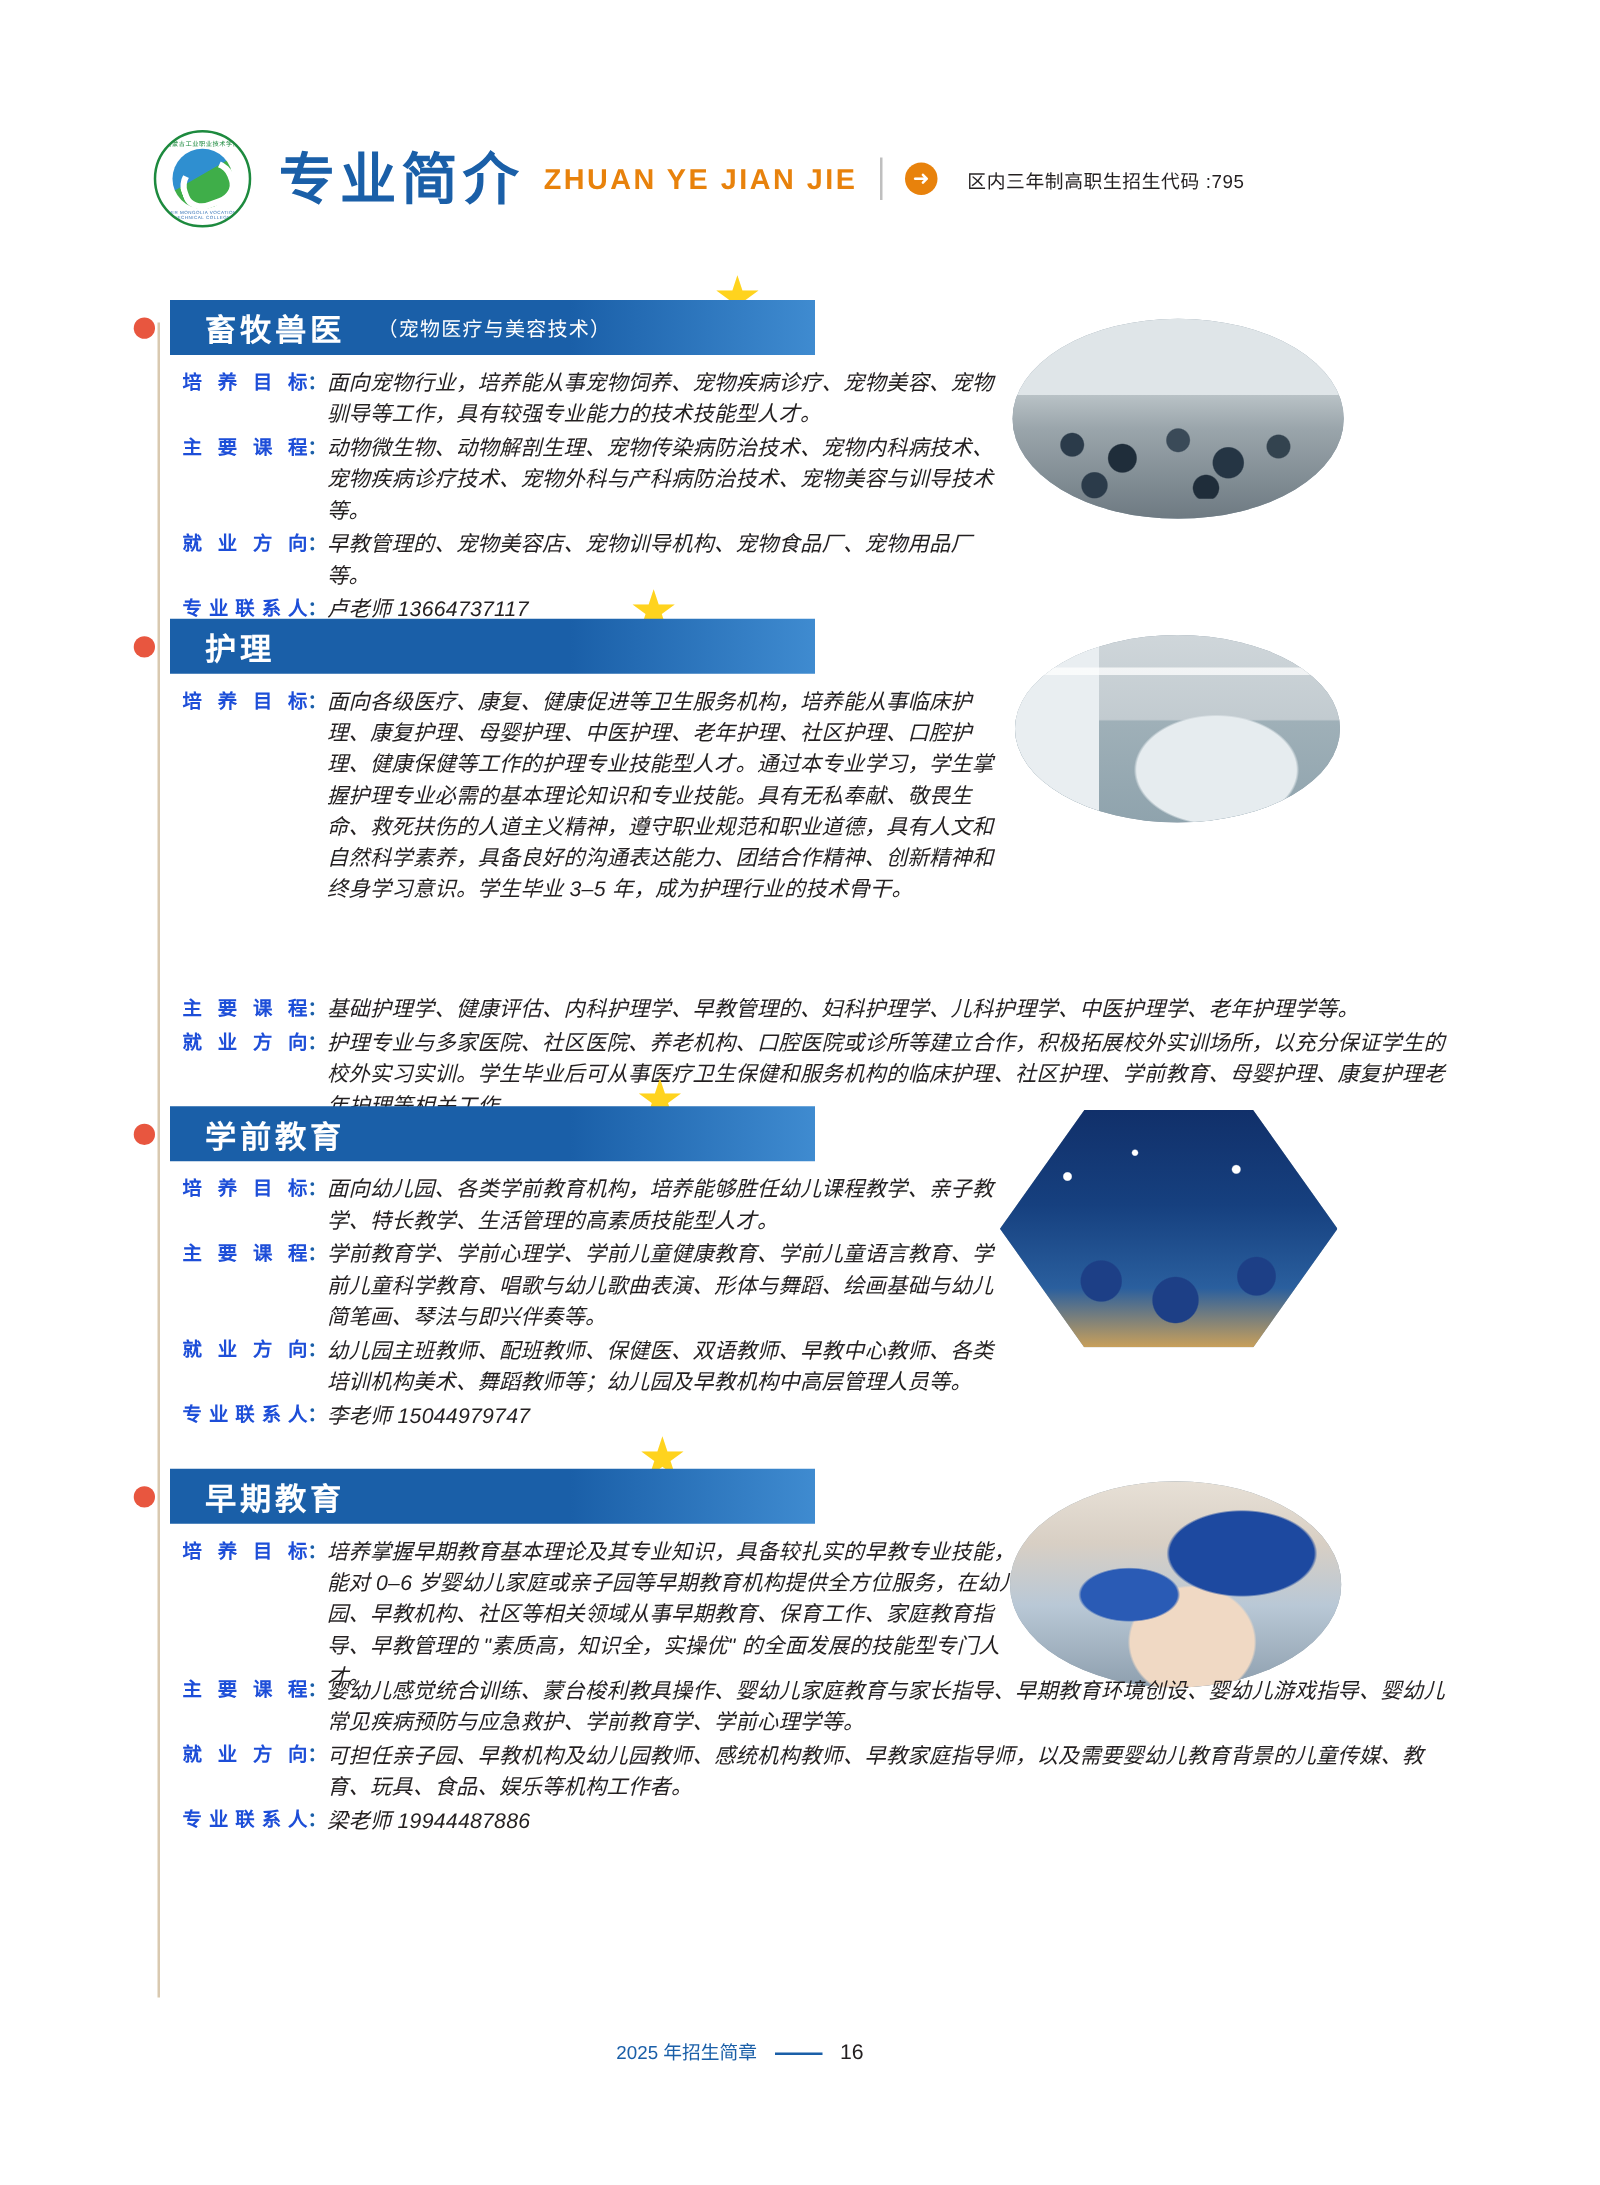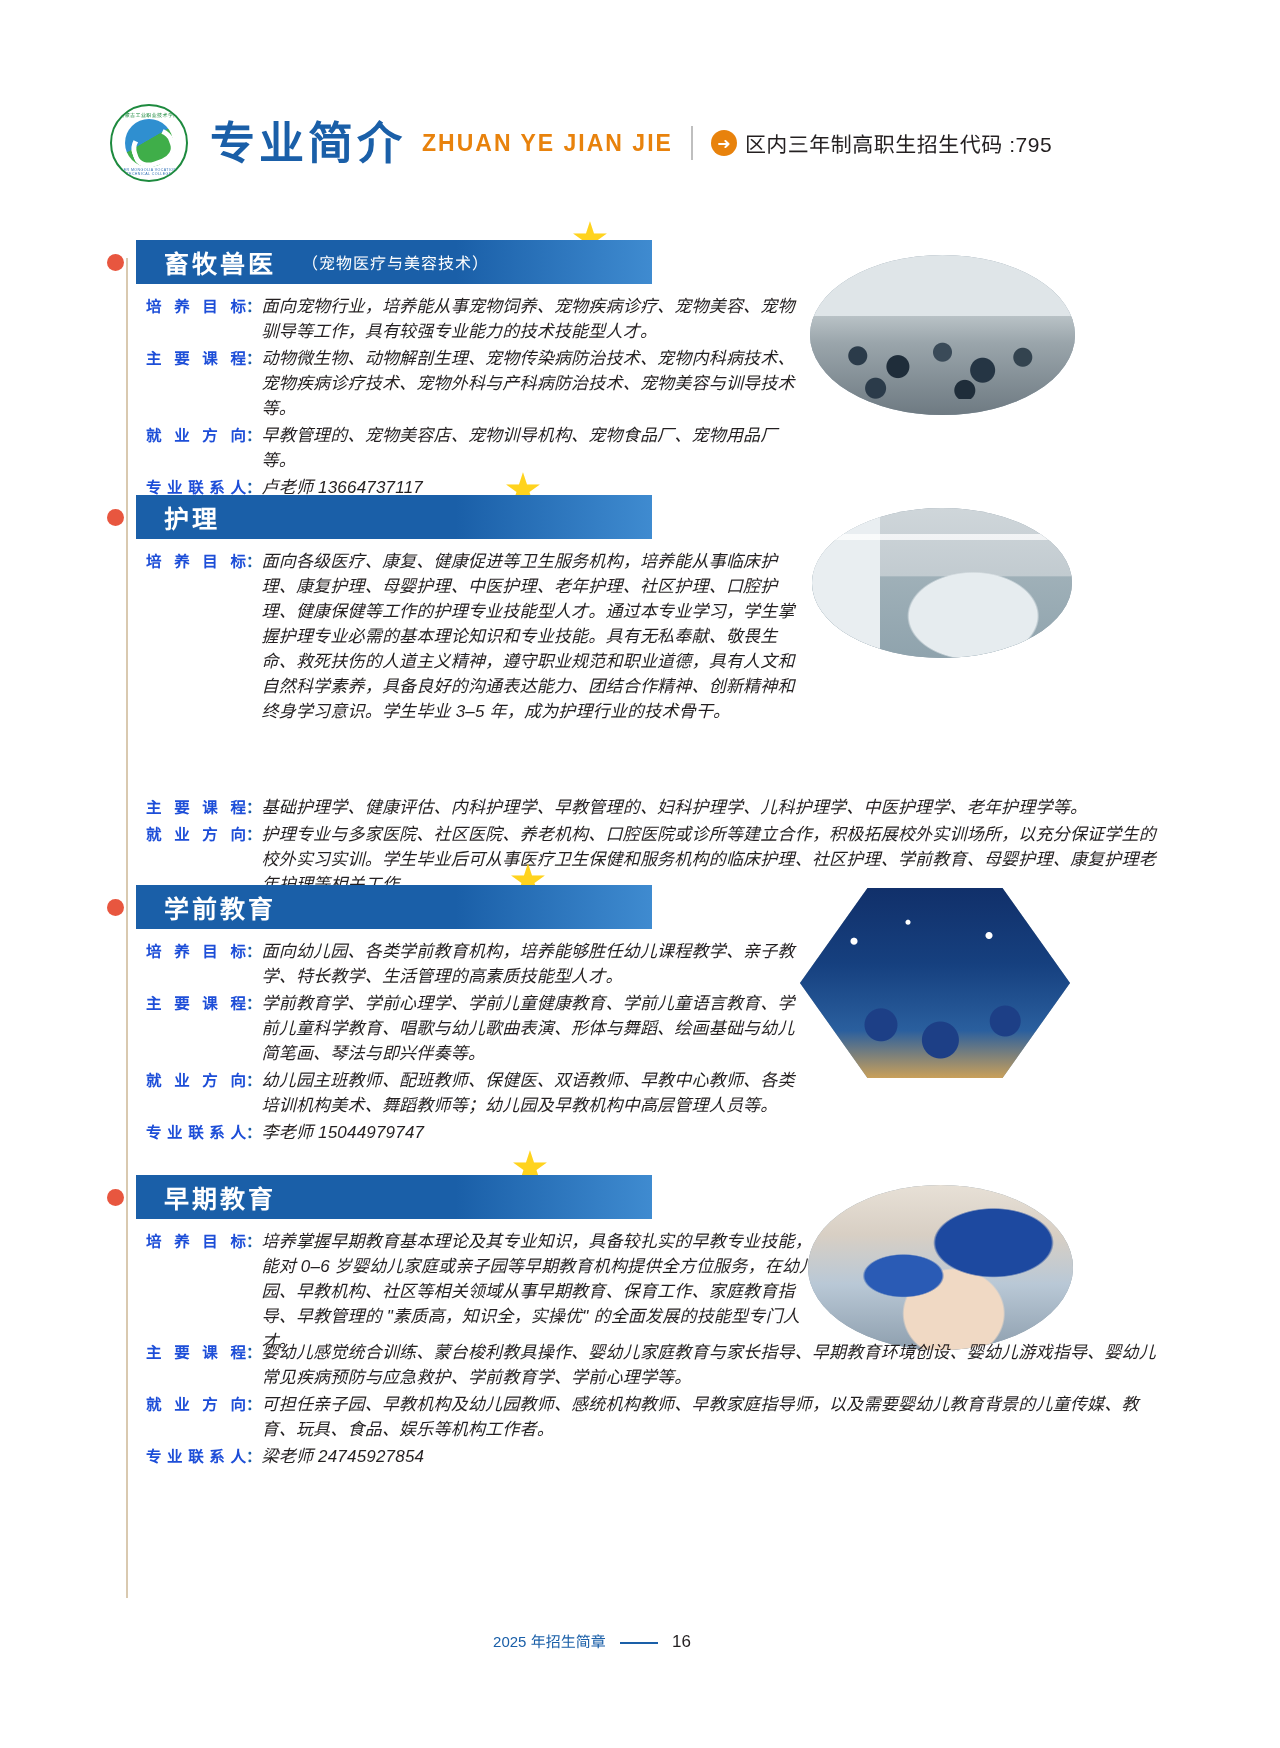--- a/index.html
+++ b/index.html
@@ -13,21 +13,21 @@
     position: relative;
     font-family: "Liberation Sans", "DejaVu Sans", sans-serif;
     color: #231f20;
     overflow: hidden;
   }
 
   
   .page-header {
     position: absolute;
     top: 104px;
-    left: 110px;
+    left: 123px;
     width: 1060px;
     height: 78px;
     display: flex;
     align-items: center;
   }
   .logo-badge {
     width: 74px;
     height: 74px;
     border-radius: 50%;
     background: #ffffff;
@@ -90,23 +90,23 @@
     background: #e8820c;
     color: #fff;
     font-size: 16px;
     display: flex;
     align-items: center;
     justify-content: center;
     margin-left: 18px;
     flex: 0 0 auto;
   }
   .header-code {
-    font-size: 21px;
+    font-size: 15px;
     color: #231f20;
-    margin-left: 8px;
+    margin-left: 24px;
     letter-spacing: .5px;
   }
 
   
   .timeline {
     position: absolute;
     left: 126px;
     top: 258px;
     width: 2px;
     height: 1340px;
@@ -423,21 +423,21 @@
       <span class="val">婴幼儿感觉统合训练、蒙台梭利教具操作、婴幼儿家庭教育与家长指导、早期教育环境创设、婴幼儿游戏指导、婴幼儿常见疾病预防与应急救护、学前教育学、学前心理学等。</span>
     </div>
     <div class="row">
       <span class="lbl">就业方向</span>
       <span class="colon">：</span>
       <span class="val">可担任亲子园、早教机构及幼儿园教师、感统机构教师、早教家庭指导师，以及需要婴幼儿教育背景的儿童传媒、教育、玩具、食品、娱乐等机构工作者。</span>
     </div>
     <div class="row">
       <span class="lbl">专业联系人</span>
       <span class="colon">：</span>
-      <span class="val">梁老师 24745927854</span>
+      <span class="val">梁老师 19944487886</span>
     </div>
   </div>
 </div>
 
 <div class="footer">
   <span>2025 年招生简章</span>
   <span class="dash"></span>
   <span class="pg">16</span>
 </div>
 

